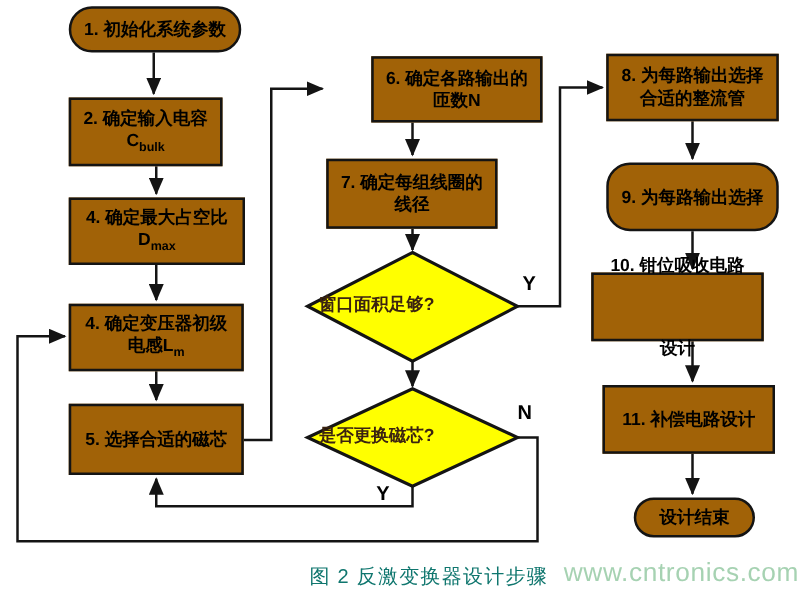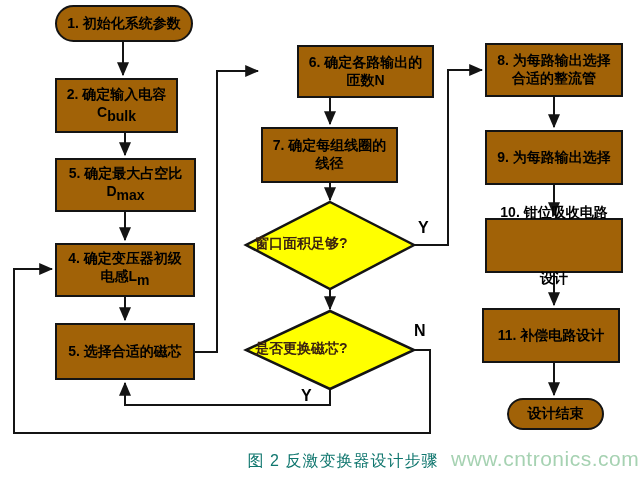--- a/index.html
+++ b/index.html
@@ -22,35 +22,35 @@
     display:flex;
     flex-direction:column;
     align-items:center;
     justify-content:center;
     text-align:center;
     font-weight:bold;
     font-size:14px;
     line-height:1.28;
     color:#000000;
   }
-  .node sub{font-size:14px;font-weight:bold;}
+  .node sub{font-size:10px;font-weight:bold;}
   .stadium{border-radius:19px;}
   
   #n1{left:55px;top:5px;width:138px;height:37px;}
   #n2{left:55px;top:78px;width:123px;height:55px;}
   #n3{left:55px;top:158px;width:141px;height:54px;}
   #n4{left:55px;top:243px;width:140px;height:54px;}
   #n5{left:55px;top:323px;width:140px;height:57px;}
   
   #n6{left:261px;top:45px;width:137px;height:53px;margin-left:36px;}
   #n7{left:261px;top:127px;width:137px;height:56px;}
   
   #n8{left:485px;top:43px;width:138px;height:54px;}
-  #n9{left:485px;top:130px;width:138px;height:55px;}
-  #n10{left:485px;top:218px;width:138px;height:55px;gap:48px;}
+  #n9{left:485px;top:130px;width:138px;height:55px;border-radius:19px;}
+  #n10{left:473px;top:218px;width:138px;height:55px;gap:48px;}
   #n11{left:482px;top:308px;width:138px;height:55px;}
   #nend{left:507px;top:398px;width:97px;height:32px;border-radius:16px;}
   .decision-text{
     position:absolute;
     width:150px;
     text-align:left;
     font-weight:bold;
     font-size:14px;
     color:#3b2310;
   }
@@ -118,21 +118,21 @@
   <div class="node stadium" id="n1">
     <span>1. 初始化系统参数</span>
   </div>
 
   <div class="node" id="n2">
     <span>2. 确定输入电容</span>
     <span><span>C</span><sub>bulk</sub></span>
   </div>
 
   <div class="node" id="n3">
-    <span>5. 确定最大占空比</span>
+    <span>4. 确定最大占空比</span>
     <span><span>D</span><sub>max</sub></span>
   </div>
 
   <div class="node" id="n4">
     <span>4. 确定变压器初级</span>
     <span><span>电感L</span><sub>m</sub></span>
   </div>
 
   <div class="node" id="n5">
     <span>5. 选择合适的磁芯</span>

